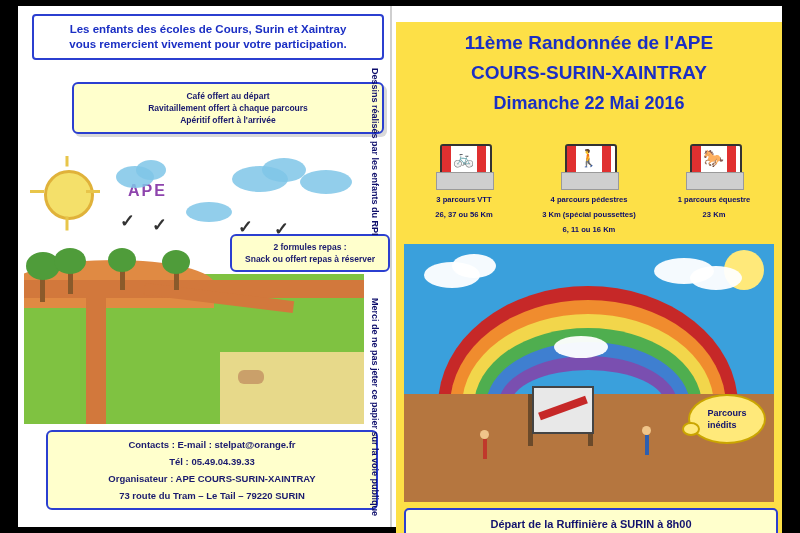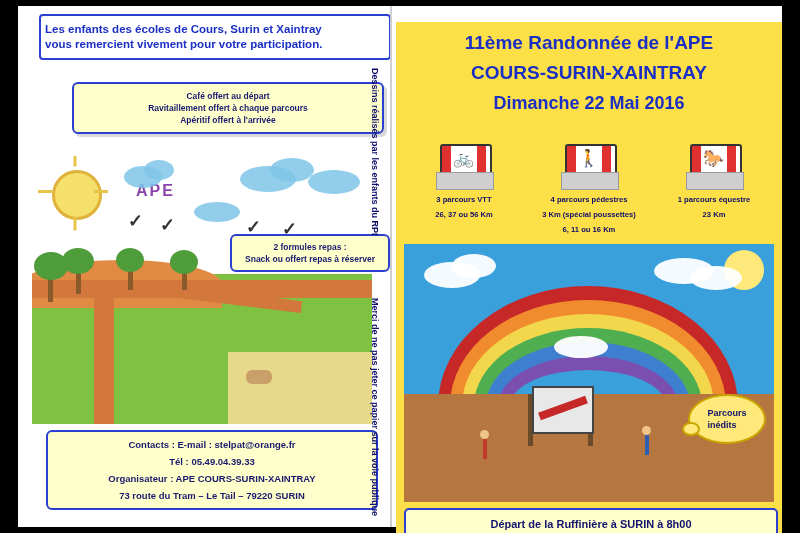--- a/index.html
+++ b/index.html
@@ -5,21 +5,21 @@
   html,body{margin:0;padding:0;background:#000;}
   body{width:800px;height:533px;overflow:hidden;font-family:"Liberation Sans",sans-serif;}
   .page{position:relative;width:800px;height:533px;background:#000;}
   .sheet{position:absolute;left:18px;top:6px;width:764px;height:521px;background:#ffffff;}
 
   
   .left{position:absolute;left:0px;top:0px;width:370px;height:521px;background:#fff;}
   .headline{
     position:absolute;left:14px;top:8px;width:340px;
     border:2px solid #2b3fd0;border-radius:4px;background:#fff;
-    padding:6px 4px;margin-left:7px;
+    padding:6px 4px;text-align:center;
   }
   .headline div{color:#1b2fc4;font-weight:bold;font-size:11.5px;line-height:15px;}
   .yellowbox{
     position:absolute;background:#ffffcc;border:2px solid #2b3fd0;border-radius:6px;
     text-align:center;
   }
   .yellowbox .ln{color:#1a1a6e;font-weight:bold;font-size:8.5px;line-height:12px;}
   #offersBox{left:42px;top:76px;width:300px;padding:6px 4px;margin-left:12px;}
   #offersBox.sh{box-shadow:3px 3px 0 #d9d9d9;}
   #mealBox{left:212px;top:228px;width:148px;padding:5px 4px;}
@@ -27,21 +27,21 @@
   #contactBox .ln{font-size:9.5px;line-height:17px;}
 
   .vtext{
     position:absolute;color:#0d0d6b;font-weight:bold;font-size:9px;
     writing-mode:vertical-rl;text-orientation:mixed;white-space:nowrap;
   }
   #vtop{left:352px;top:62px;}
   #vbot{left:352px;top:292px;}
 
   
-  .draw{position:absolute;left:14px;top:150px;width:340px;height:268px;background:#fff;overflow:hidden;}
+  .draw{position:absolute;left:6px;top:150px;width:340px;height:268px;background:#fff;overflow:hidden;}
   .sun{position:absolute;left:20px;top:14px;width:44px;height:44px;border-radius:50%;background:#f4e06a;border:3px solid #e0b23a;}
   .sunray{position:absolute;background:#e8c54a;height:3px;width:14px;}
   .cloud{position:absolute;border-radius:50%;background:#7fc5e8;opacity:.85;}
   .grass{position:absolute;left:0;top:118px;width:340px;height:150px;background:#7fc241;}
   .road{position:absolute;background:#d2783c;}
   .hill{position:absolute;background:#e08a43;border-radius:50% 50% 0 0;}
   .treeT{position:absolute;border-radius:50%;background:#4f9c3a;}
   .treeTr{position:absolute;background:#8a5a2b;width:5px;}
   .field{position:absolute;left:196px;top:196px;width:144px;height:72px;background:#e7d98a;}
   .apeword{position:absolute;left:104px;top:26px;color:#8e44ad;font-weight:bold;font-size:16px;letter-spacing:2px;}

